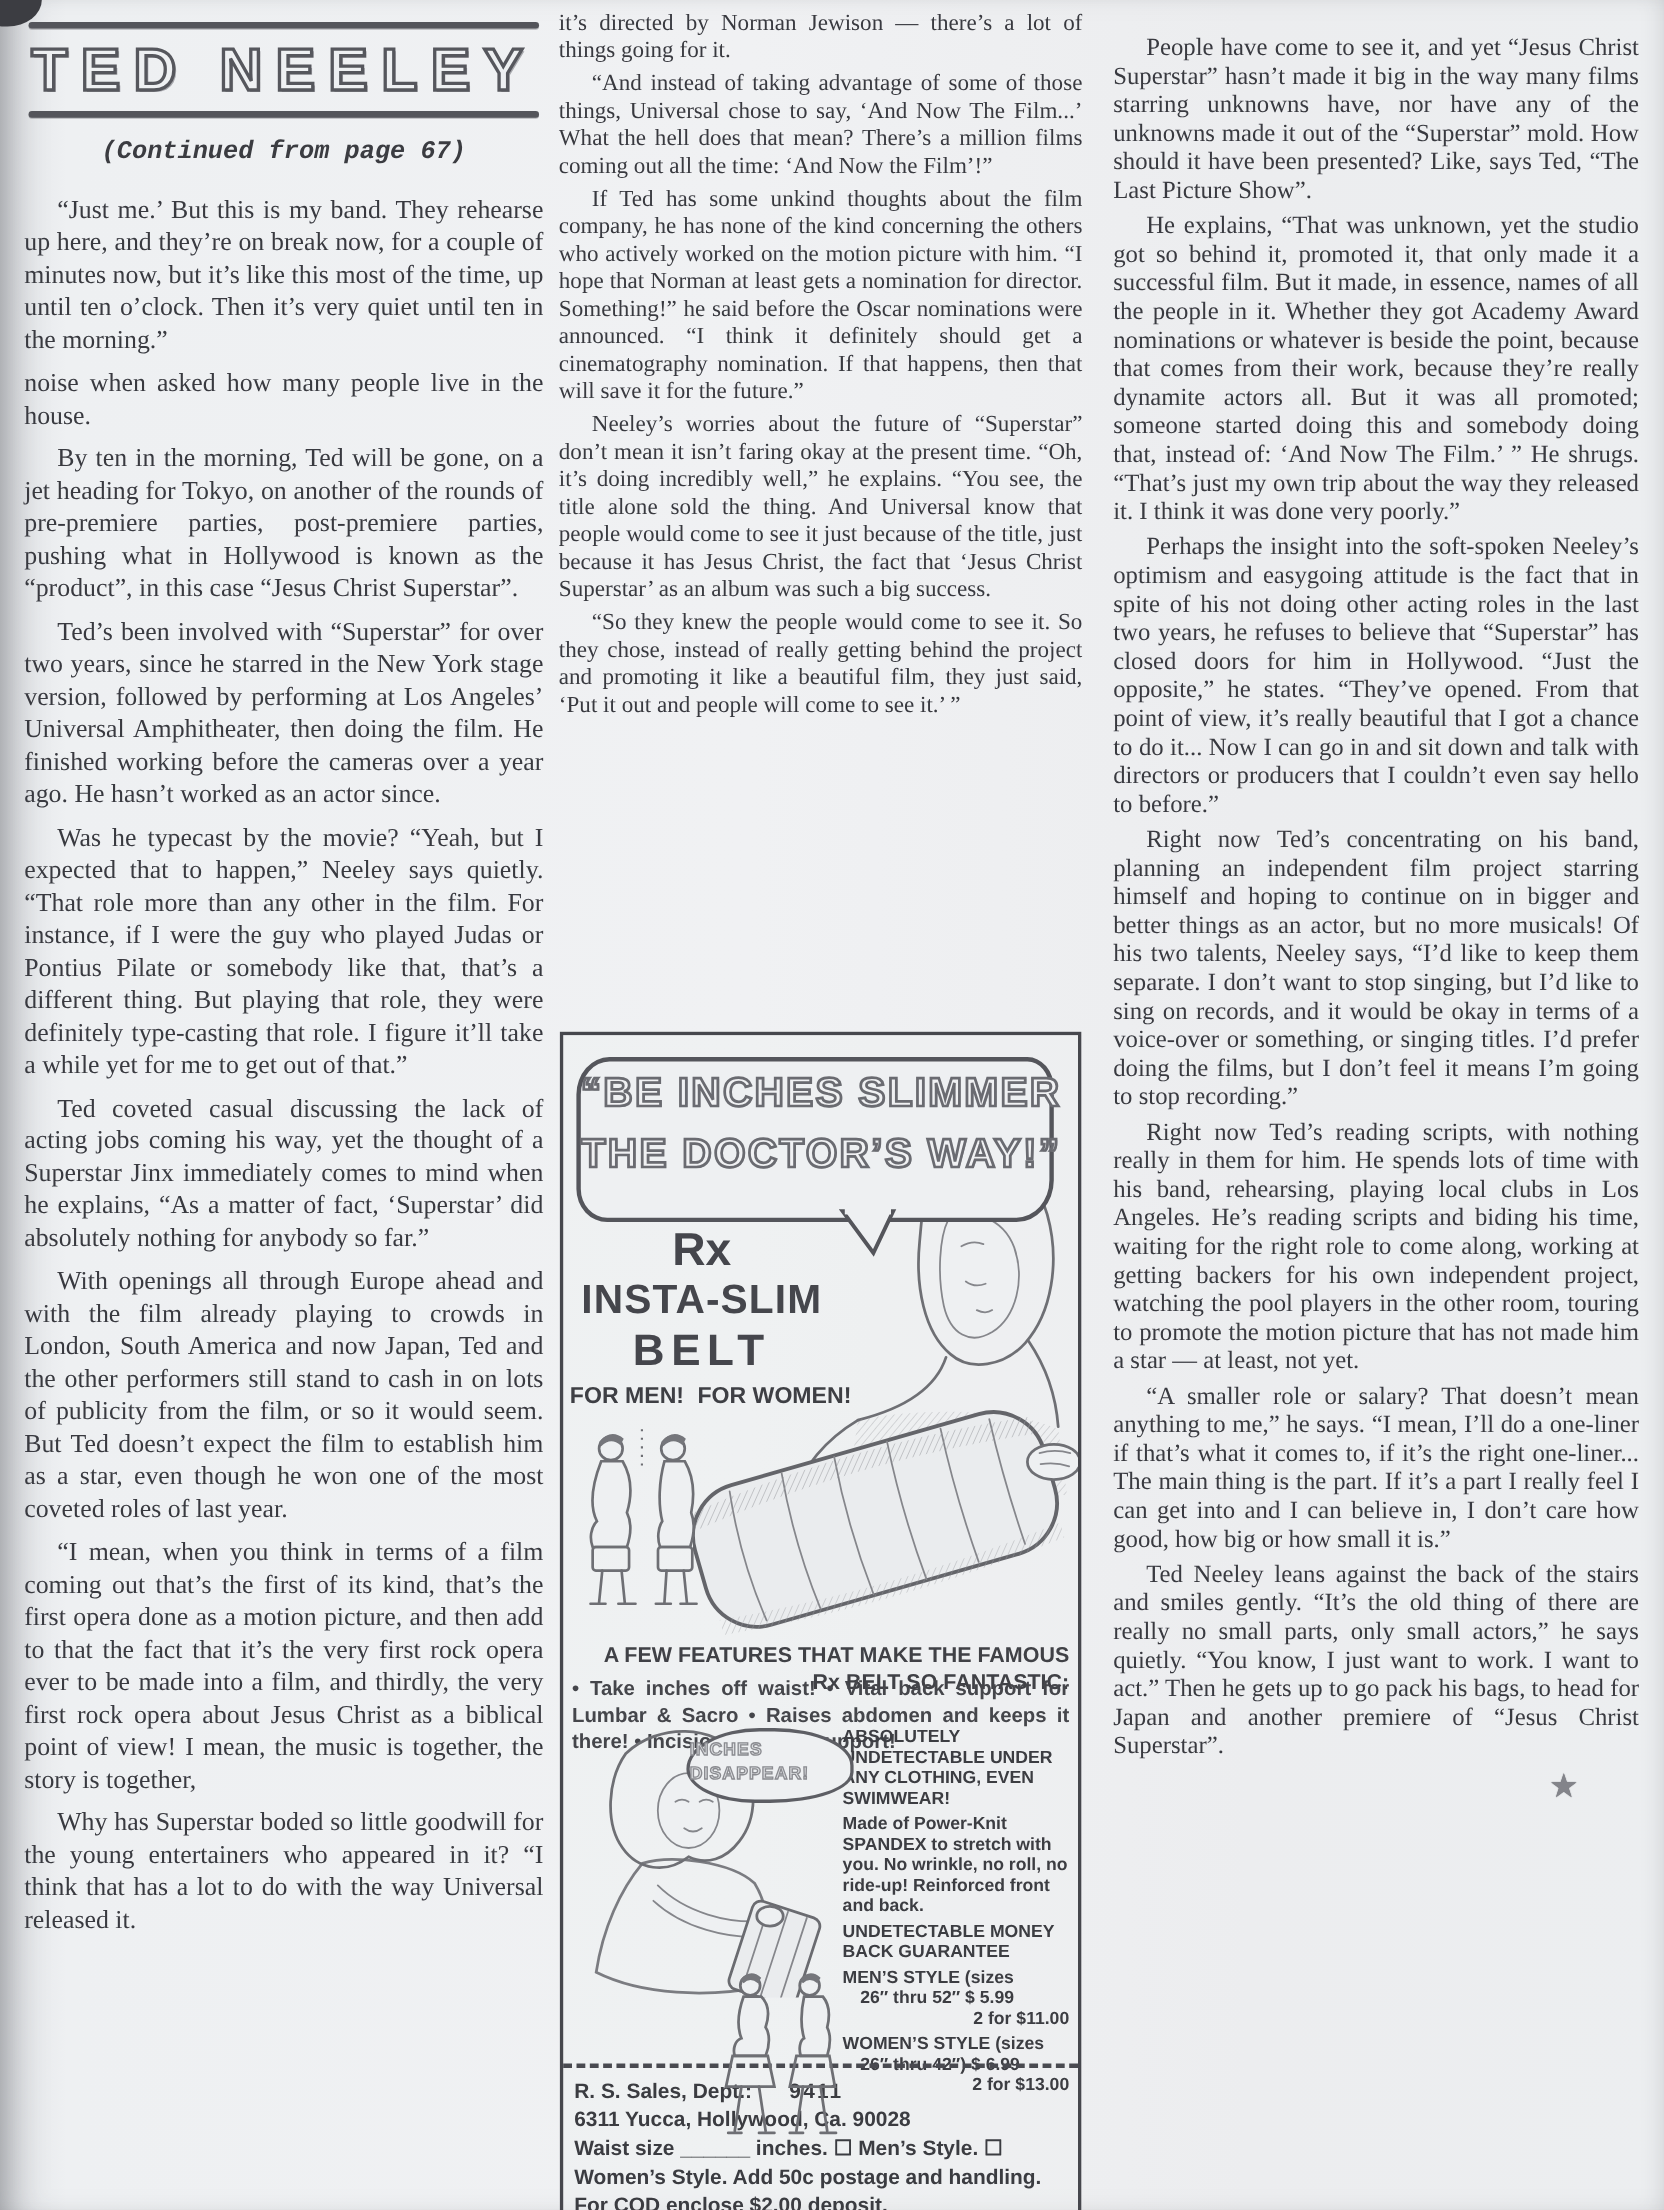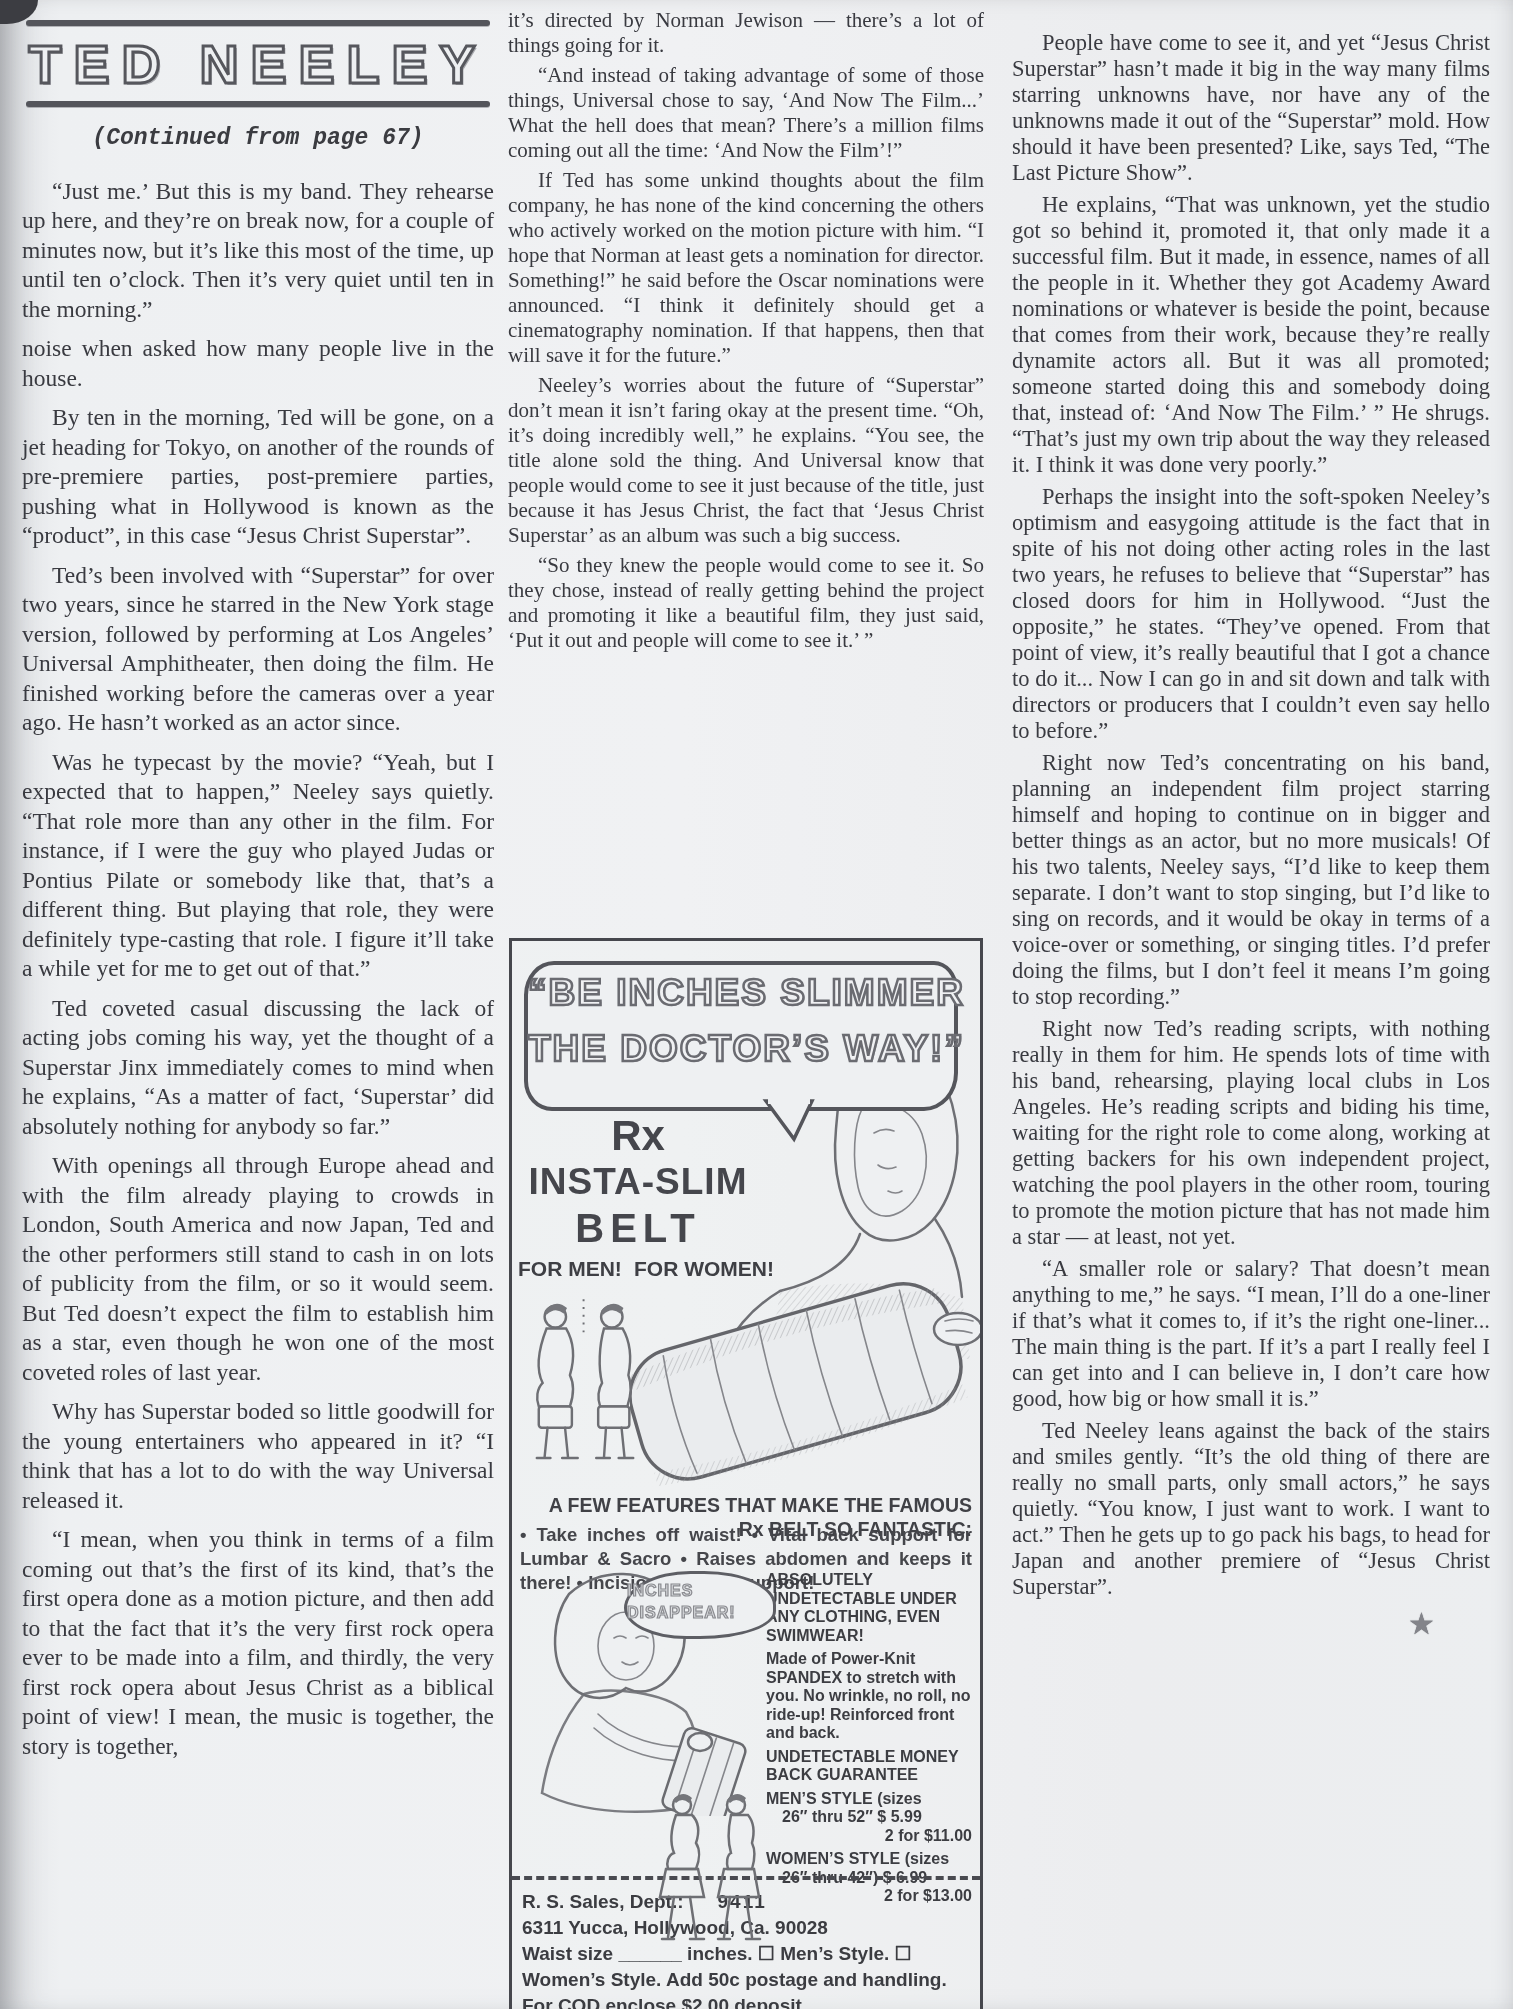--- a/index.html
+++ b/index.html
@@ -104,22 +104,22 @@
       <div class="rule"></div>
       <p class="continued">(Continued from page 67)</p>
     </div>
     <p class="bt ind">“Just me.’ But this is my band. They rehearse up here, and they’re on break now, for a couple of minutes now, but it’s like this most of the time, up until ten o’clock. Then it’s very quiet until ten in the morning.”</p>
     <p class="bt">noise when asked how many people live in the house.</p>
     <p class="bt ind">By ten in the morning, Ted will be gone, on a jet heading for Tokyo, on another of the rounds of pre-premiere parties, post-premiere parties, pushing what in Hollywood is known as the “product”, in this case “Jesus Christ Superstar”.</p>
     <p class="bt ind">Ted’s been involved with “Superstar” for over two years, since he starred in the New York stage version, followed by performing at Los Angeles’ Universal Amphitheater, then doing the film. He finished working before the cameras over a year ago. He hasn’t worked as an actor since.</p>
     <p class="bt ind">Was he typecast by the movie? “Yeah, but I expected that to happen,” Neeley says quietly. “That role more than any other in the film. For instance, if I were the guy who played Judas or Pontius Pilate or somebody like that, that’s a different thing. But playing that role, they were definitely type-casting that role. I figure it’ll take a while yet for me to get out of that.”</p>
     <p class="bt ind">Ted coveted casual discussing the lack of acting jobs coming his way, yet the thought of a Superstar Jinx immediately comes to mind when he explains, “As a matter of fact, ‘Superstar’ did absolutely nothing for anybody so far.”</p>
     <p class="bt ind">With openings all through Europe ahead and with the film already playing to crowds in London, South America and now Japan, Ted and the other performers still stand to cash in on lots of publicity from the film, or so it would seem. But Ted doesn’t expect the film to establish him as a star, even though he won one of the most coveted roles of last year.</p>
+    <p class="bt ind">“I mean, when you think in terms of a film coming out that’s the first of its kind, that’s the first opera done as a motion picture, and then add to that the fact that it’s the very first rock opera ever to be made into a film, and thirdly, the very first rock opera about Jesus Christ as a biblical point of view! I mean, the music is together, the story is together,</p>
     <p class="bt ind">Why has Superstar boded so little goodwill for the young entertainers who appeared in it? “I think that has a lot to do with the way Universal released it.</p>
-    <p class="bt ind">“I mean, when you think in terms of a film coming out that’s the first of its kind, that’s the first opera done as a motion picture, and then add to that the fact that it’s the very first rock opera ever to be made into a film, and thirdly, the very first rock opera about Jesus Christ as a biblical point of view! I mean, the music is together, the story is together,</p>
   </section>
 
   <section class="col col-mid">
     <div class="article">
       <p class="bt">it’s directed by Norman Jewison — there’s a lot of things going for it.</p>
       <p class="bt ind">“And instead of taking advantage of some of those things, Universal chose to say, ‘And Now The Film...’ What the hell does that mean? There’s a million films coming out all the time: ‘And Now the Film’!”</p>
       <p class="bt ind">If Ted has some unkind thoughts about the film company, he has none of the kind concerning the others who actively worked on the motion picture with him. “I hope that Norman at least gets a nomination for director. Something!” he said before the Oscar nominations were announced. “I think it definitely should get a cinematography nomination. If that happens, then that will save it for the future.”</p>
       <p class="bt ind">Neeley’s worries about the future of “Superstar” don’t mean it isn’t faring okay at the present time. “Oh, it’s doing incredibly well,” he explains. “You see, the title alone sold the thing. And Universal know that people would come to see it just because of the title, just because it has Jesus Christ, the fact that ‘Jesus Christ Superstar’ as an album was such a big success.</p>
       <p class="bt ind">“So they knew the people would come to see it. So they chose, instead of really getting behind the project and promoting it like a beautiful film, they just said, ‘Put it out and people will come to see it.’ ”</p>
     </div>

